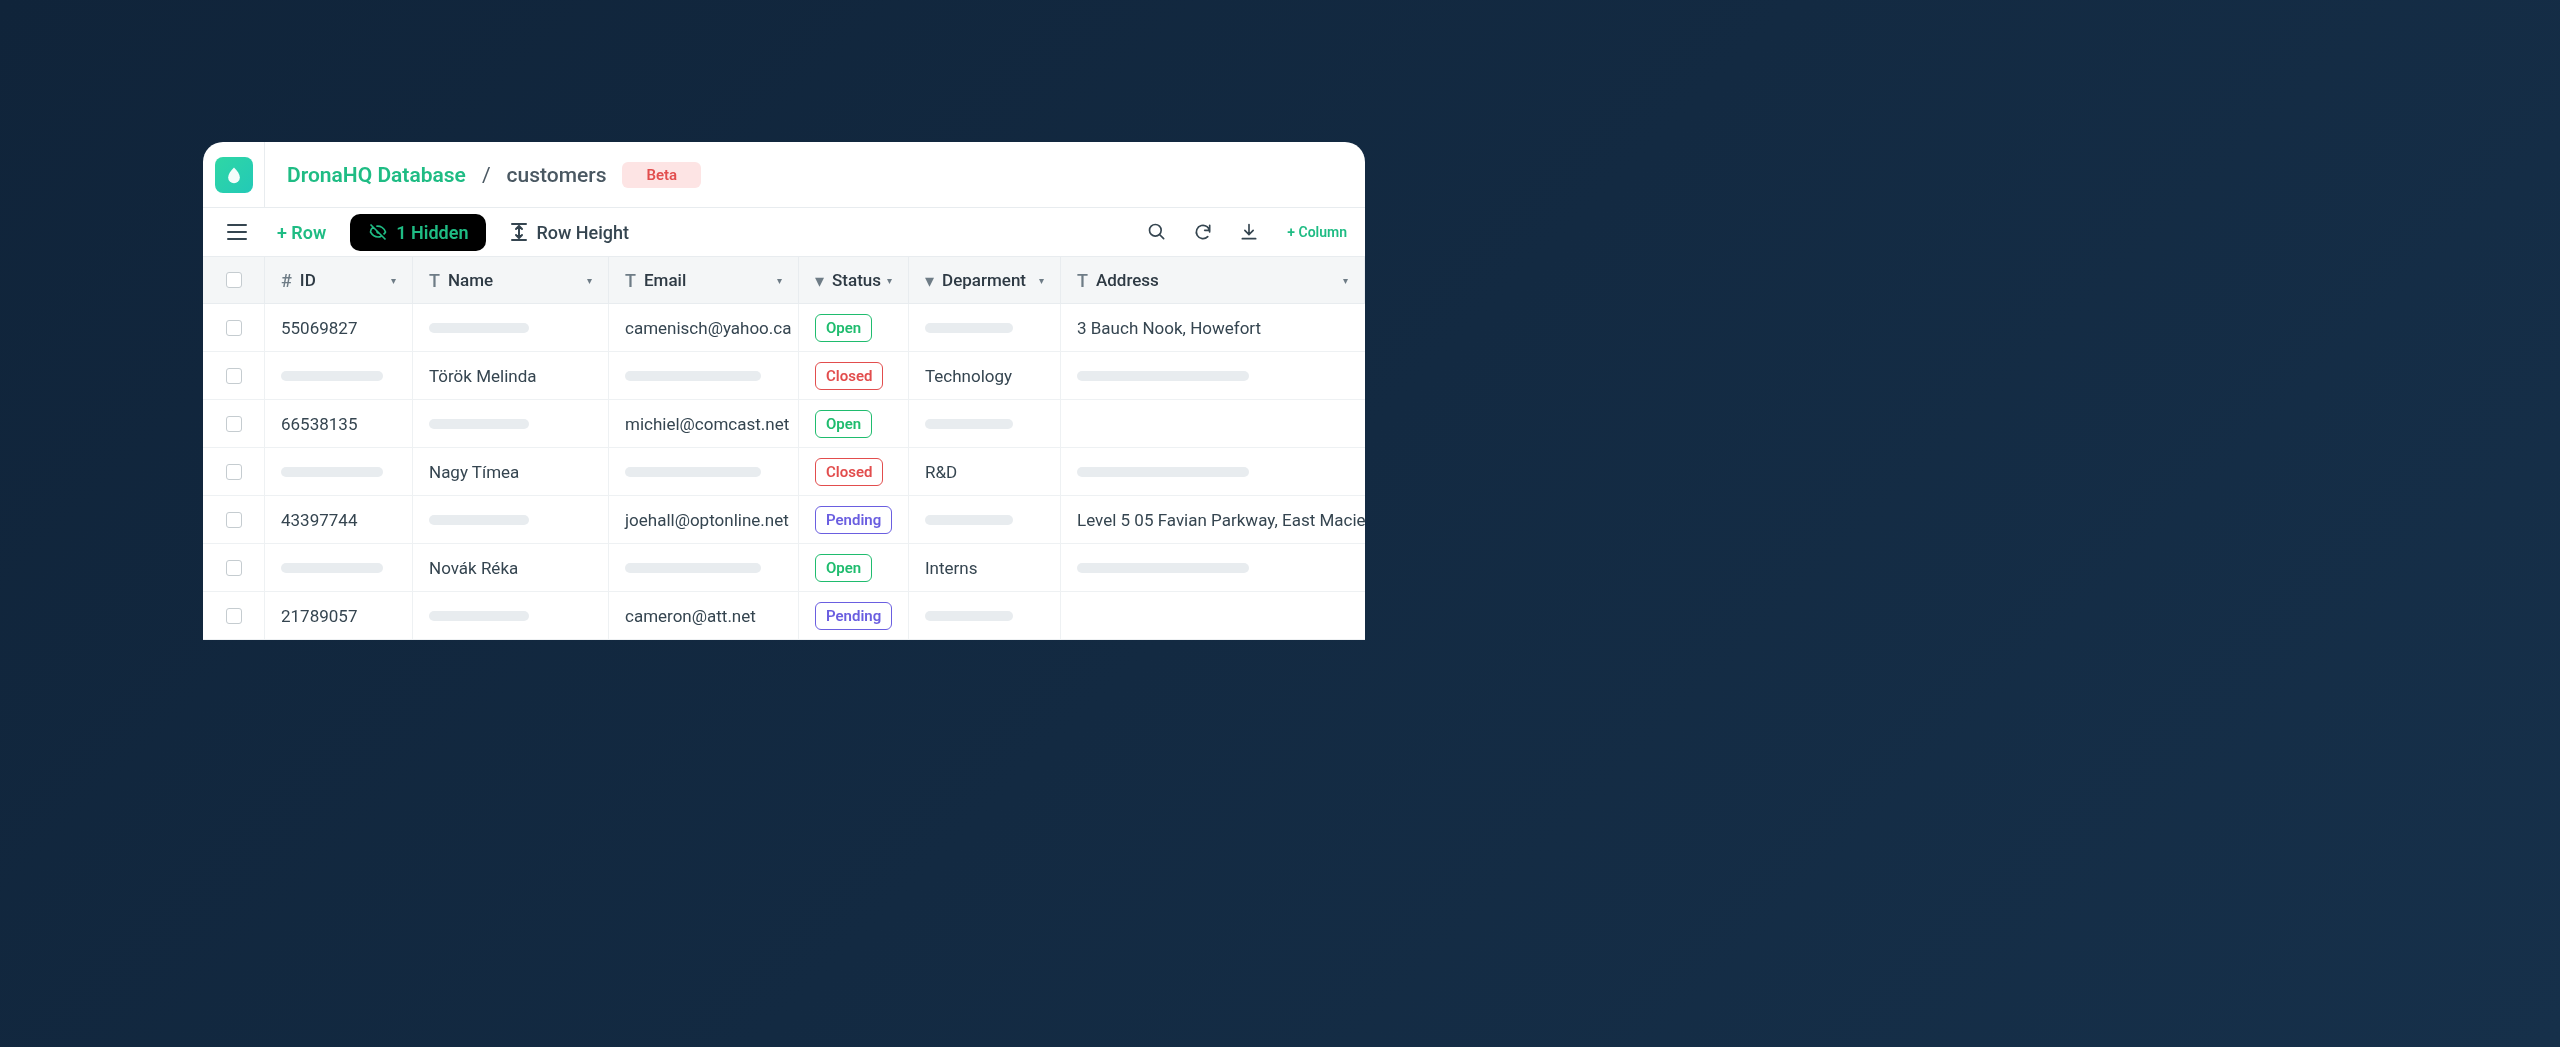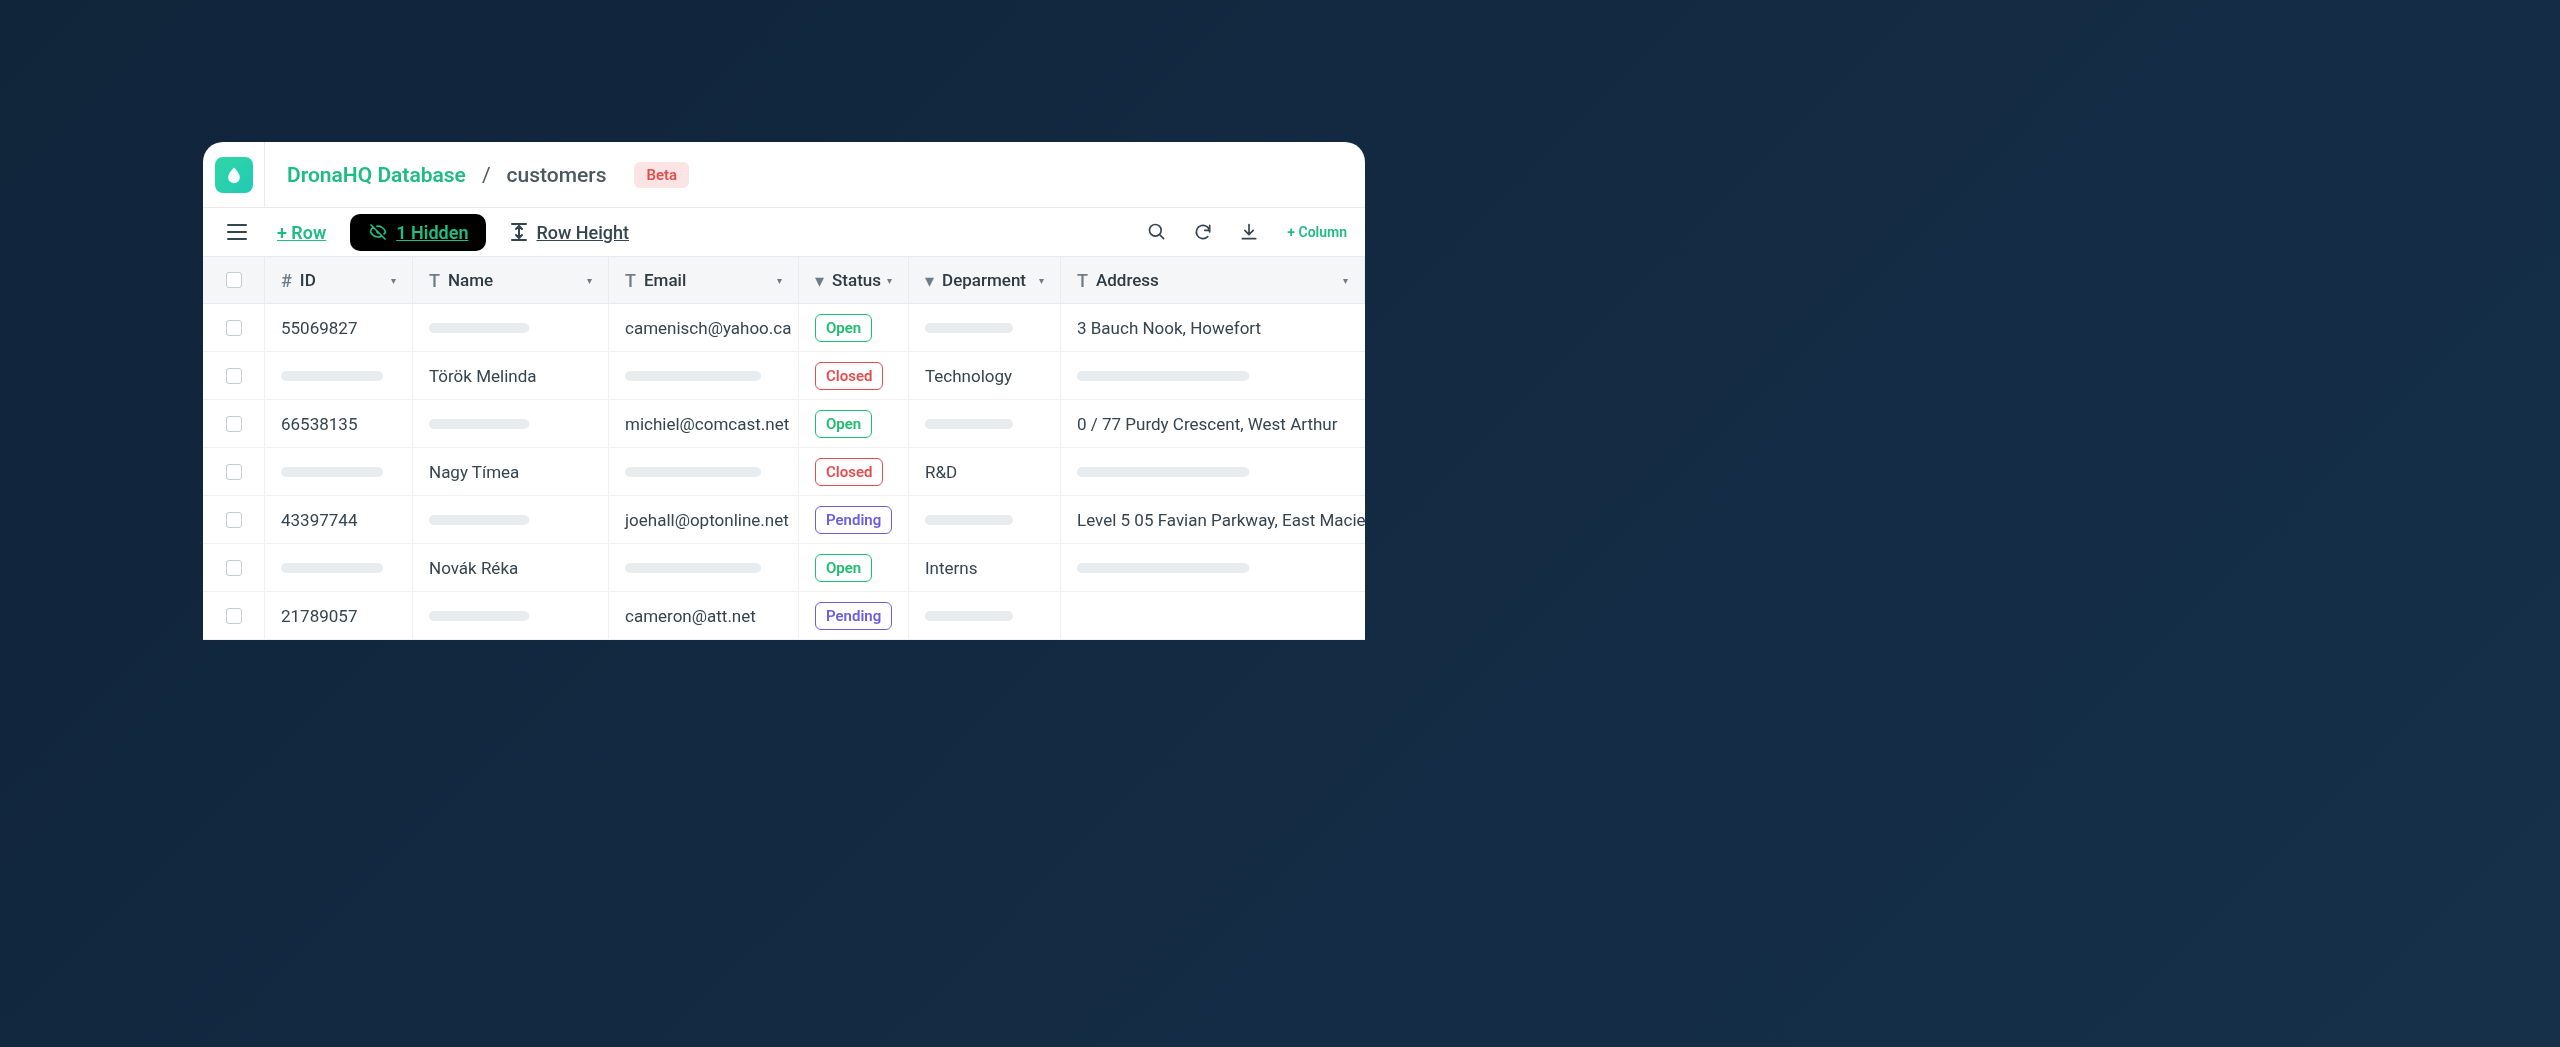--- a/index.html
+++ b/index.html
@@ -40,39 +40,38 @@
     width: 38px; height: 36px; border-radius: 8px;
     background: linear-gradient(135deg,#2fd7a5,#23c9b7);
     display:flex;align-items:center;justify-content:center;
     color:#fff;
   }
   .crumbs { display:flex; align-items:center; gap:16px; padding-left:22px; font-size:21px; }
   .crumb-link { color:#1fbc84; font-weight:600; }
   .crumb-sep { color:#4a5862; }
   .crumb-current { color:#4a5862; font-weight:500; }
   .beta-badge {
-    margin-left:12px;
     background:#fde4e4;
     color:#e24d4d;
     font-size:15px;
     font-weight:600;
-    padding:4px 12px;
+    padding:4px 24px;
     border-radius:6px;
   }
 
   
   .toolbar {
     display:flex;
     align-items:center;
     height:48px;
     padding:0 18px;
     gap:14px;
   }
   .hamburger svg, .tb-icon svg { display:block; }
-  .tb-btn { display:flex;align-items:center;gap:8px;font-size:18px;font-weight:500;cursor:pointer;color:#354550;padding:6px 10px;border-radius:8px;text-decoration:underline;}
+  .tb-btn { display:flex;align-items:center;gap:8px;font-size:18px;font-weight:500;cursor:pointer;color:#354550;padding:6px 10px;border-radius:8px;}
   .tb-btn.green { color:#1fbc84; font-weight:600; }
   .tb-btn.hidden-pill { background:#000000; color:#1fbc84; padding:8px 18px; border-radius:10px; font-weight:600;}
   .spacer { flex:1; }
   .tb-icon { color:#354550; padding:6px; cursor:pointer; }
   .add-col { color:#1fbc84; font-weight:600; font-size:14px; cursor:pointer; padding-left:8px;}
 
   
   .table { width:100%; font-size:17px; color:#354550;}
   .thead, .row { display:flex; align-items:stretch; }
   .thead { background:#f4f6f7; border-top:1px solid #e8ecef; border-bottom:1px solid #e8ecef; height:48px;}
@@ -241,21 +240,20 @@
           <div class="cell c-name">
             <div class="skel" style="width: 100px;"></div>
           </div>
           <div class="cell c-email">michiel@comcast.net</div>
           <div class="cell c-status">
             <span class="badge-status st-open">Open</span>
           </div>
           <div class="cell c-dept">
             <div class="skel" style="width: 88px;"></div>
           </div>
-          <div class="cell c-addr">0 / 77 Purdy Crescent, West Arthur</div>
         </div>
         <div class="row">
           <div class="cell c-check">
             <span class="chk"></span>
           </div>
           <div class="cell c-id">
             <div class="skel" style="width: 102px;"></div>
           </div>
           <div class="cell c-name">Nagy Tímea</div>
           <div class="cell c-email">

